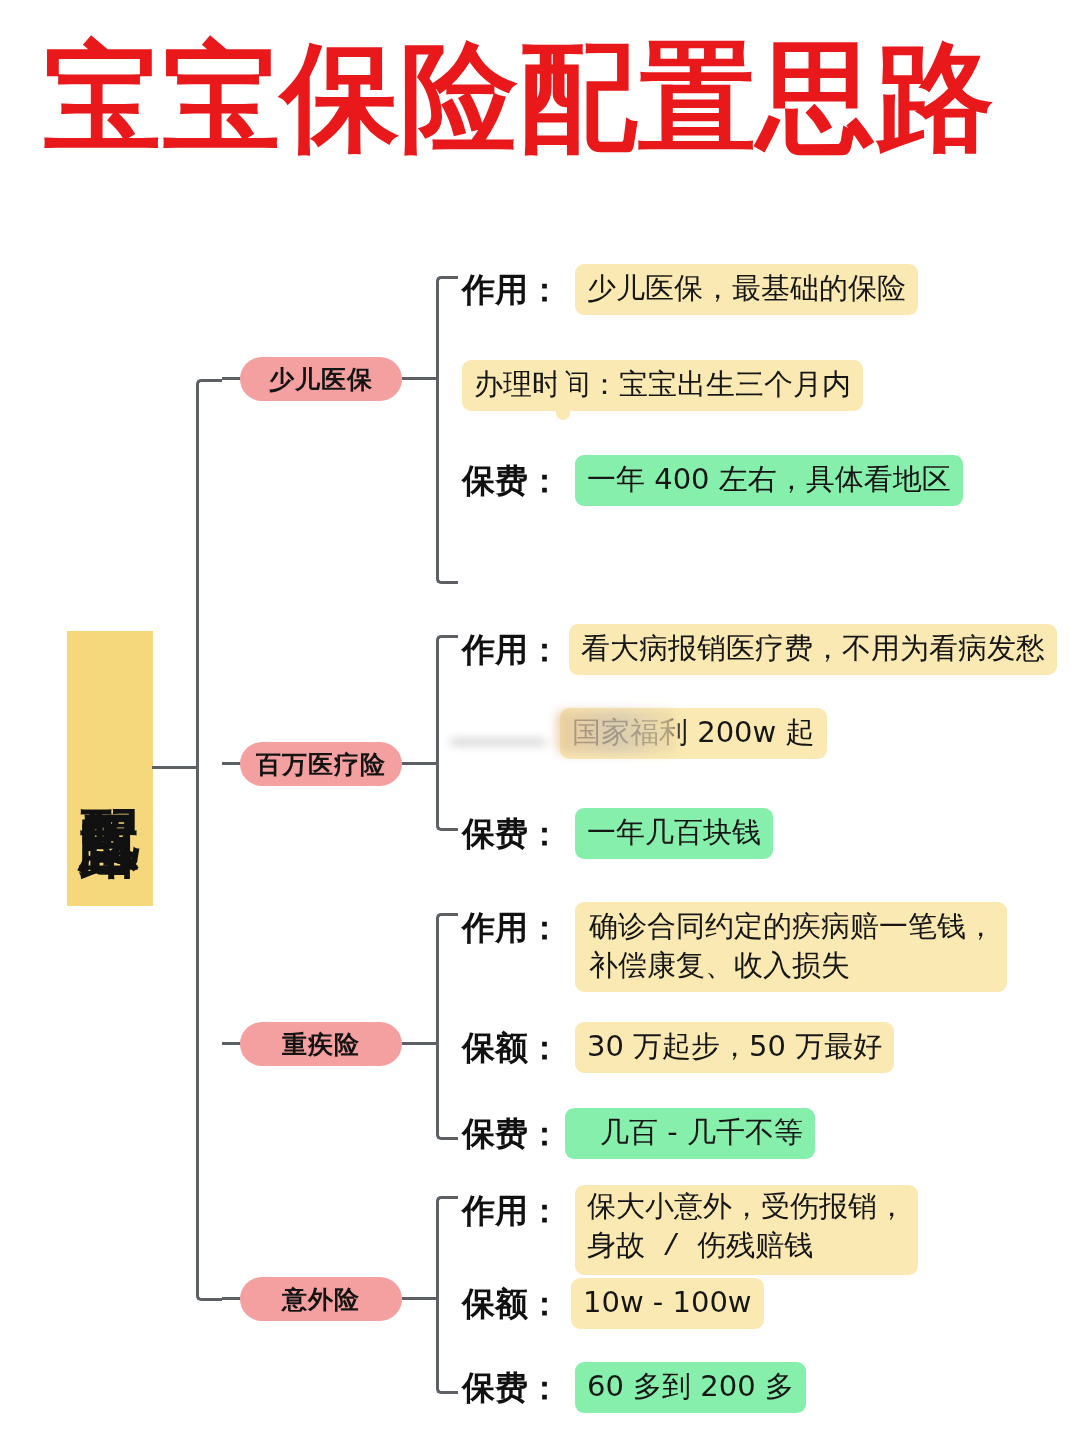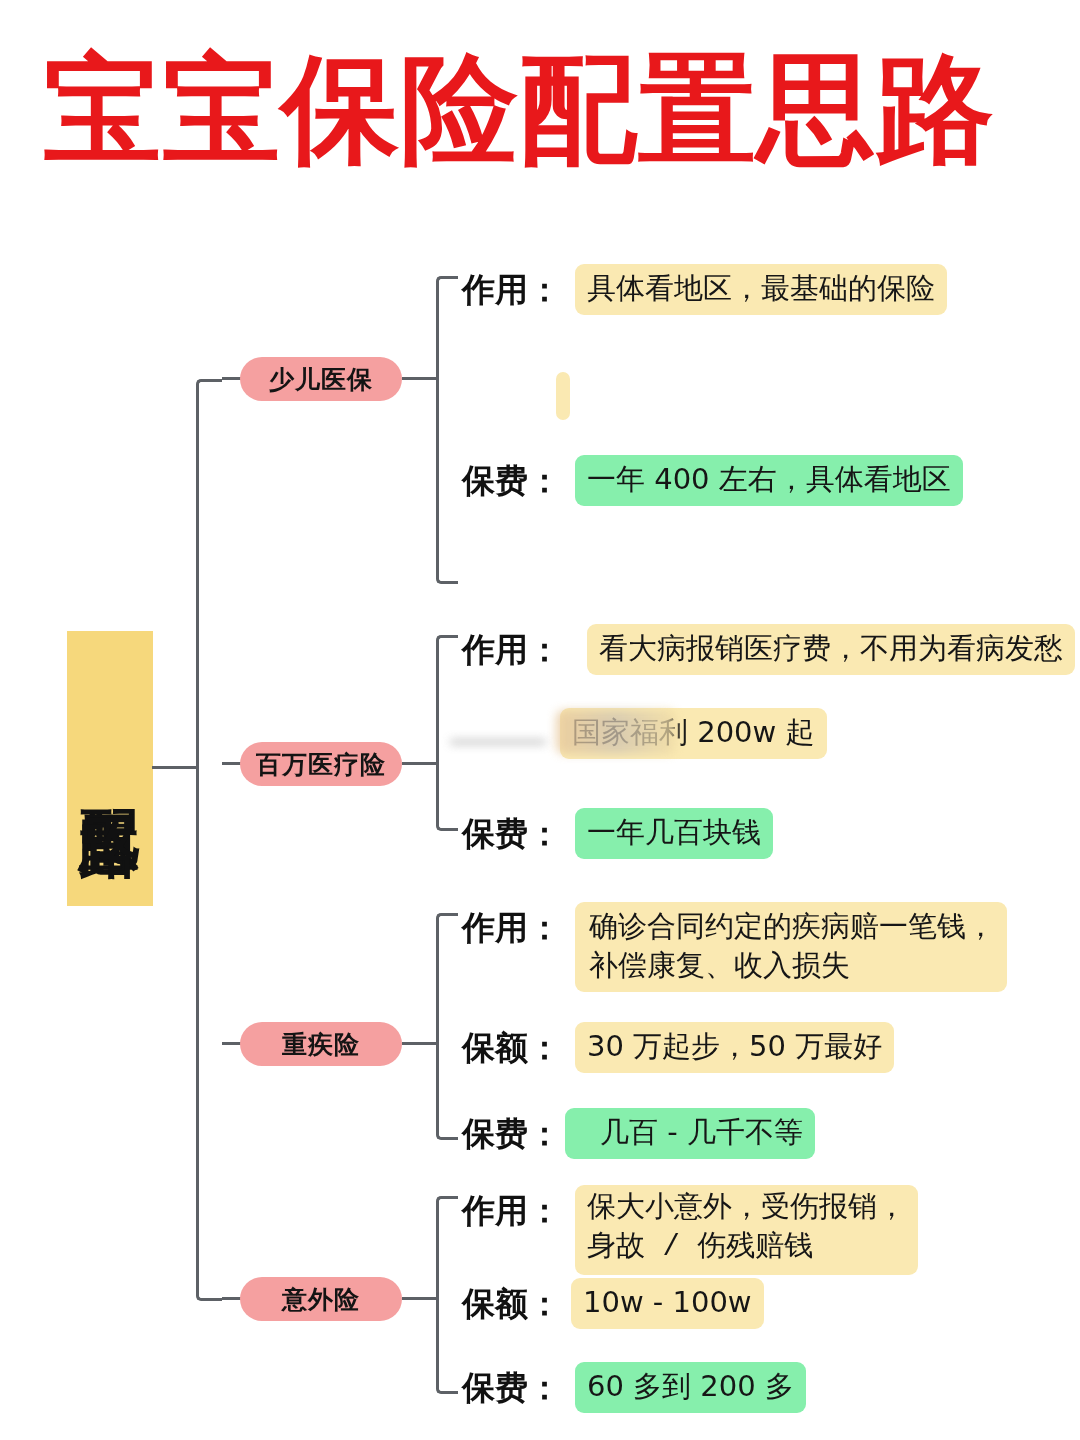--- a/index.html
+++ b/index.html
@@ -7,21 +7,21 @@
     width:1080px;height:1440px;
     background:#ffffff;
     font-family:"Liberation Sans","DejaVu Sans",sans-serif;
     overflow:hidden;
     position:relative;
   }
 
   
   .title{
     position:absolute;
-    left:0;top:46px;width:1038px;
+    left:0;top:34px;width:1038px;
     text-align:center;
     color:#e8181b;
     font-size:118px;
     font-weight:bold;
     letter-spacing:1px;
     line-height:1.08;
     white-space:nowrap;
     font-family:"DejaVu Sans","Liberation Sans",sans-serif;
   }
 
@@ -138,41 +138,45 @@
 
   <div class="cat-line-left" style="left:222px;top:377px;width:24px;"></div>
   <div class="cat" style="left:240px;top:357px;width:162px;">
     <span>少儿医保</span>
   </div>
   <div class="cat-line-right" style="left:402px;top:377px;width:36px;"></div>
   <div class="bracket" style="left:436px;top:276px;height:308px;"></div>
 
   <div class="row" style="left:462px;top:264px;">
     <span class="row-key">作用：</span>
-    <span class="row-val hl-yellow" style="margin-left:14px;">具体看地区，最基础的保险</span>
-  </div>
-
+    <span class="row-val hl-yellow" style="margin-left:14px;">少儿医保，最基础的保险</span>
+  </div>
+
+  <div class="row" style="left:462px;top:360px;">
+    <span class="row-key"></span>
+    <span class="row-val hl-yellow" style="margin-left:0px;">办理时间：宝宝出生三个月内</span>
+  </div>
   <div class="smudge" style="left:556px;top:372px;width:14px;height:48px;background:#fae9b2;"></div>
 
   <div class="row" style="left:462px;top:455px;">
     <span class="row-key">保费：</span>
     <span class="row-val hl-blue" style="margin-left:14px;">一年 400 左右，具体看地区</span>
   </div>
 
 
   <div class="cat-line-left" style="left:222px;top:762px;width:24px;"></div>
   <div class="cat" style="left:240px;top:742px;width:162px;">
     <span>百万医疗险</span>
   </div>
   <div class="cat-line-right" style="left:402px;top:762px;width:36px;"></div>
   <div class="bracket" style="left:436px;top:635px;height:196px;"></div>
 
   <div class="row" style="left:462px;top:624px;">
     <span class="row-key">作用：</span>
-    <span class="row-val hl-yellow" style="margin-left:26px;">看大病报销医疗费，不用为看病发愁</span>
+    <span class="row-val hl-yellow" style="margin-left:8px;">看大病报销医疗费，不用为看病发愁</span>
   </div>
 
   <div class="row" style="left:560px;top:708px;">
     <span class="row-val hl-yellow">国家福利 200w 起</span>
   </div>
   <div class="smudge blurred" style="left:556px;top:710px;width:120px;height:44px;background:linear-gradient(90deg,#e8c89a,#cfc3b0,#f0dca6);"></div>
   <div class="smudge blurred" style="left:450px;top:740px;width:96px;height:4px;background:#9a9a9a;"></div>
 
   <div class="row" style="left:462px;top:808px;">
     <span class="row-key">保费：</span>

